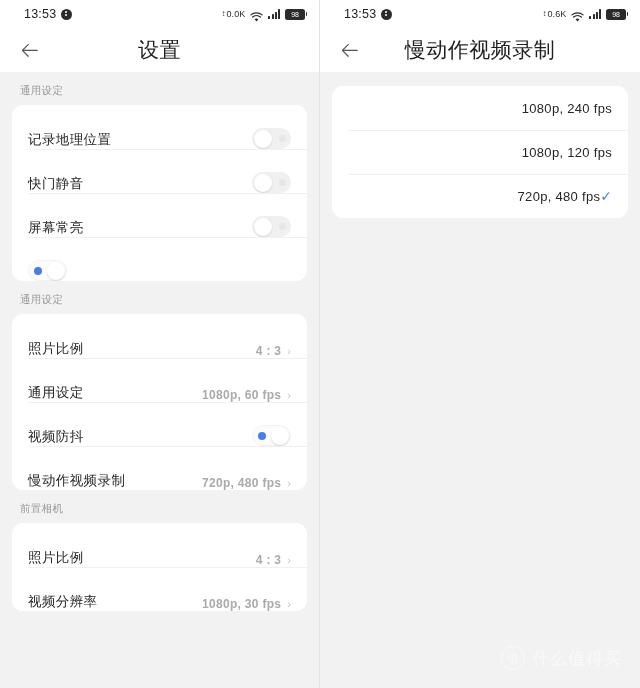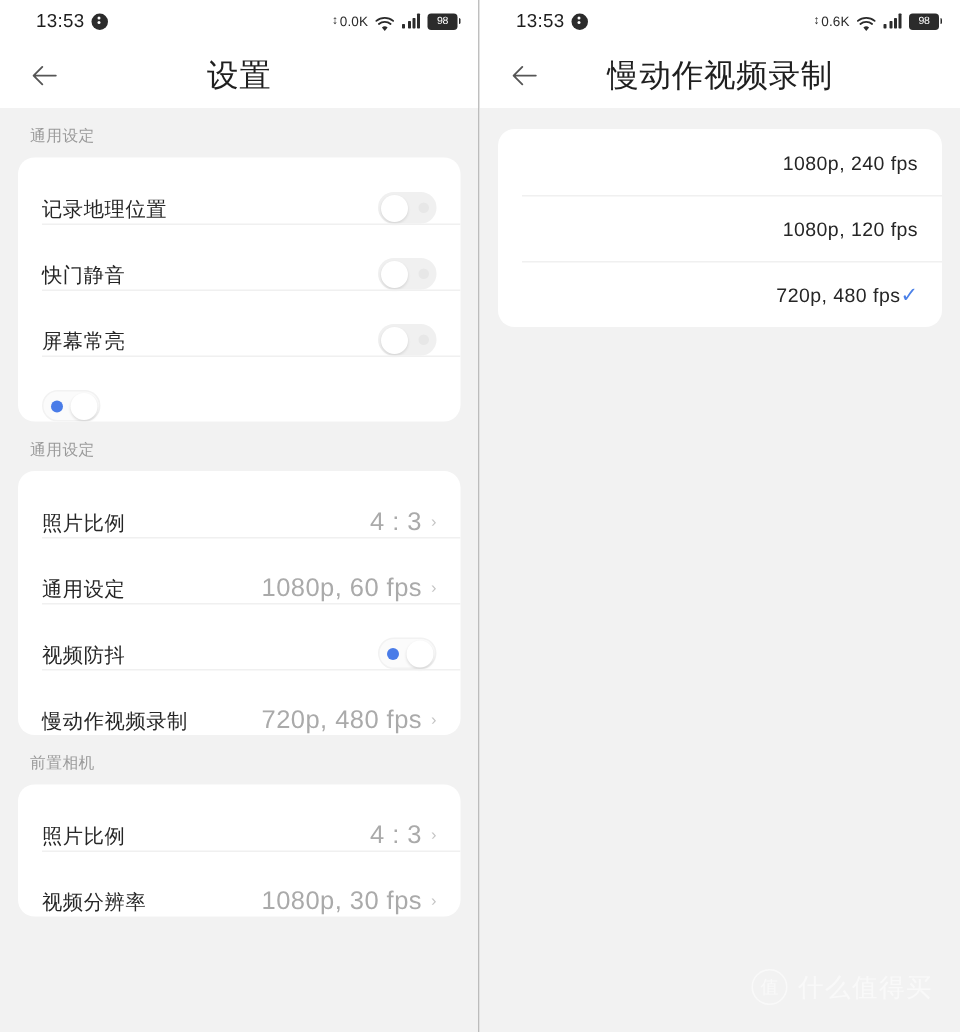--- a/index.html
+++ b/index.html
@@ -208,23 +208,24 @@
     font-size: 13.5px;
     color: #262626;
     letter-spacing: .4px;
   }
   .row-right {
     display: flex;
     align-items: center;
     gap: 6px;
   }
   .row-value {
-    font-size: 17px;
+    font-size: 12px;
     color: #aaaaaa;
     letter-spacing: .3px;
+    font-weight: bold;
   }
   .chevron {
     color: #c4c4c4;
     font-size: 11px;
     line-height: 1;
     display: inline-block;
   }
 
   
   .toggle {

